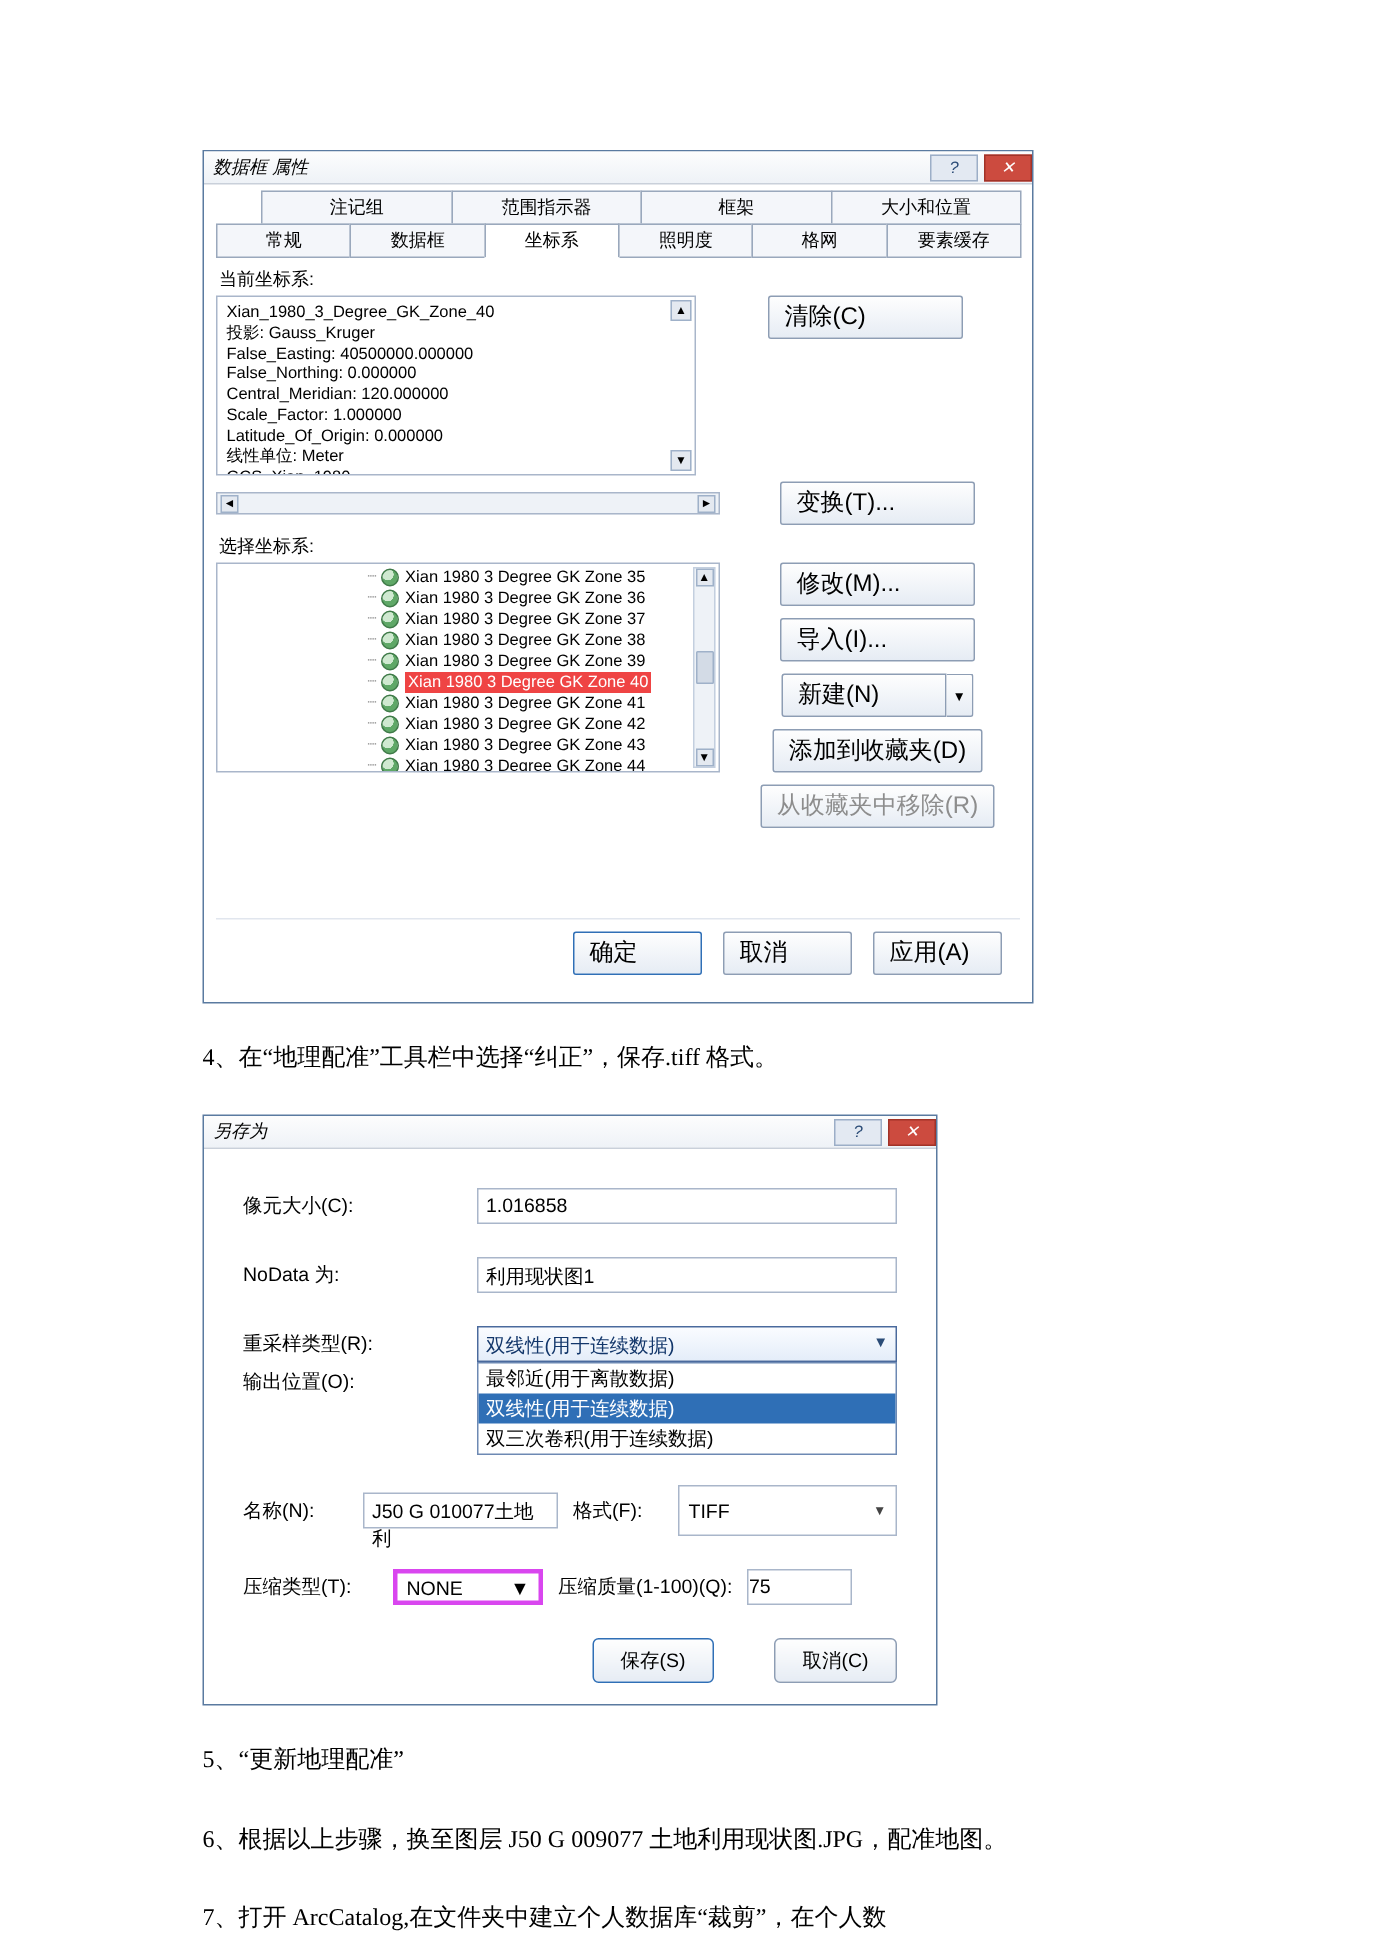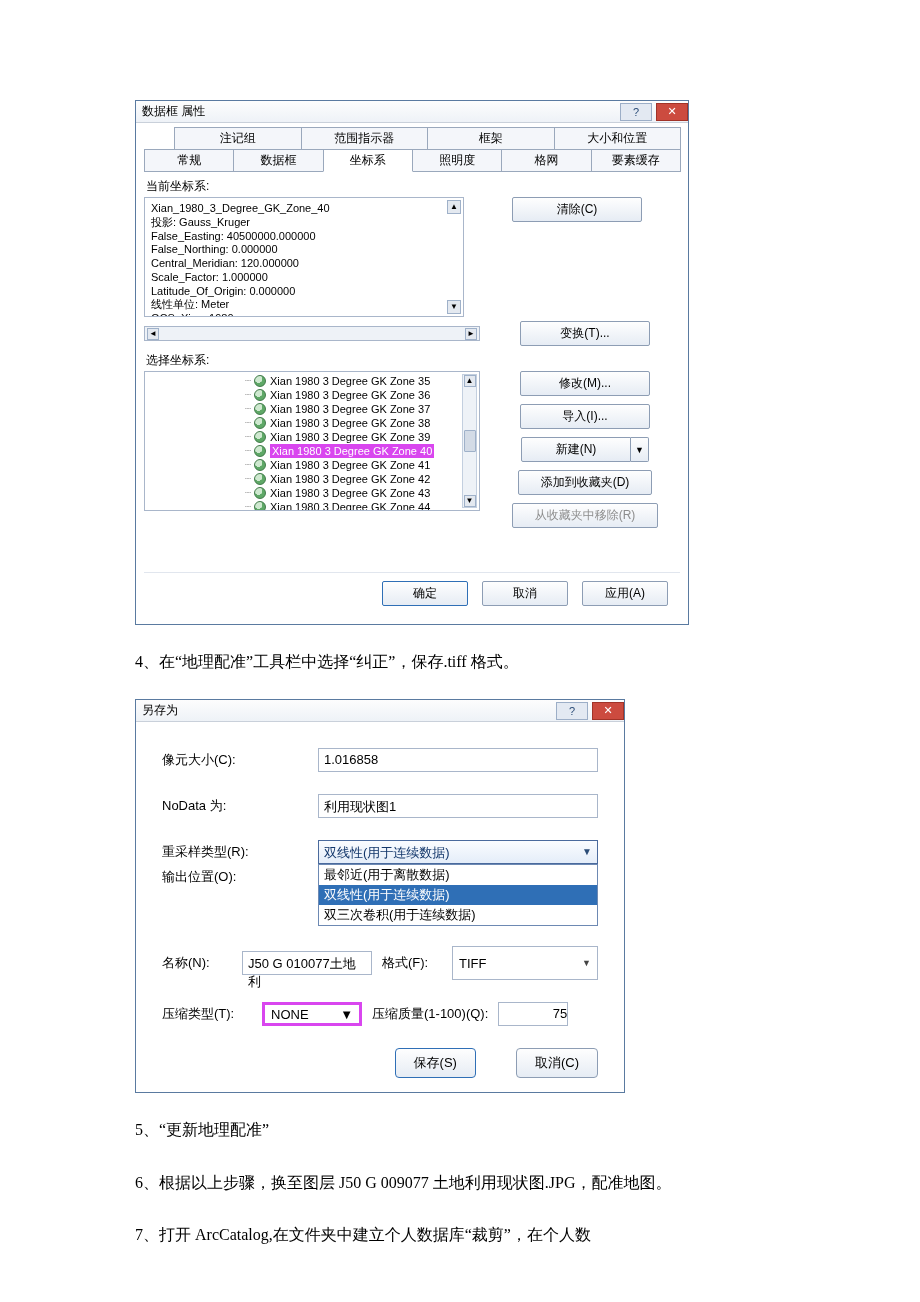--- a/index.html
+++ b/index.html
@@ -19,20 +19,21 @@
     position: relative;
   }
   .titlebar {
     height: 22px;
     display: flex;
     align-items: center;
     justify-content: space-between;
     padding: 0 0 0 6px;
     background: linear-gradient(#fdfdfd,#eef2f7);
     border-bottom: 1px solid #c9d0da;
+    font-style: italic;
   }
   .titlebar .titletext { font-size: 12px; color: #000; }
   .title-btns { display: flex; gap: 0; }
   .title-btn {
     width: 32px; height: 18px;
     display: flex; align-items: center; justify-content: center;
     font-size: 11px;
   }
   .title-help { background: #e3e9f2; border: 1px solid #9caec7; color:#2b4c77; }
   .title-close { background: #cc4b3f; color: #fff; border: 1px solid #a13328; margin-left:4px; }
@@ -73,24 +74,24 @@
   .coord-text .scroll-up, .coord-text .scroll-down {
     position:absolute; right:2px; width:14px; height:14px;
     background:#e4e9f0; border:1px solid #9fb1c9;
     font-size:8px; text-align:center; line-height:12px;
   }
   .coord-text .scroll-up{top:2px}
   .coord-text .scroll-down{bottom:2px}
   .side-btns1 { flex:1; display:flex; flex-direction:column; gap:6px; align-items:center; }
   .win-btn {
     display:inline-block;
-    min-width: 130px; padding: 3px 22px;
+    min-width: 130px; padding: 3px 10px;
     border: 1px solid #8d9db4;
     background: linear-gradient(#fefefe,#e6ecf4);
-    font-size: 12px; text-align:center;
+    font-size: 16px; text-align:left;
     border-radius:2px;
   }
   .win-btn.small{ min-width:70px; }
   .win-btn.disabled { color:#8d8d8d; }
   .hscroll {
     width: 336px; height:15px; border:1px solid #a9b6ca;
     background:#eef2f7; display:flex; justify-content:space-between;
     align-items:center; padding:0 2px; font-size:8px;
   }
   .hscroll span{width:12px;height:12px;background:#e4e9f0;border:1px solid #9fb1c9;text-align:center;line-height:10px}
@@ -104,27 +105,27 @@
   }
   .tree-scroll{position:absolute;right:2px;top:2px;bottom:2px;width:15px;
     background:#eef2f7;border:1px solid #c3cfdf;display:flex;flex-direction:column;justify-content:space-between;align-items:center;font-size:8px}
   .tree-scroll span{width:12px;height:12px;background:#e4e9f0;border:1px solid #9fb1c9;text-align:center;line-height:10px}
   .tree-scroll .thumb{position:absolute;top:55px;width:12px;height:22px;background:#d3dbe6;border:1px solid #9fb1c9;border-radius:1px}
   .tree-item{display:flex;align-items:center;gap:4px;line-height:14px;padding-right:18px}
   .tree-item .dots{color:#8a8a8a;font-size:10px;letter-spacing:-1px}
   .globe{width:12px;height:12px;border-radius:50%;
     background:radial-gradient(circle at 35% 30%, #cfe9d0 0 40%, #5fa867 42% 100%);
     border:1px solid #3f7a48; flex:0 0 auto}
-  .tree-item.selected .txt{background:#d946ef;color:#fff;padding:0 2px}
+  .tree-item.selected .txt{background:#ef4444;color:#fff;padding:0 2px}
   .side-btns2 { flex:1; display:flex; flex-direction:column; gap:8px; align-items:center; }
   .new-split{display:flex}
   .new-split .win-btn{min-width:110px;border-radius:2px 0 0 2px}
   .new-split .dd{width:18px;border:1px solid #8d9db4;border-left:none;
     background:linear-gradient(#fefefe,#e6ecf4);display:flex;align-items:center;justify-content:center;font-size:9px;border-radius:0 2px 2px 0}
-  .dlg-footer{display:flex;justify-content:flex-end;gap:14px;padding:8px 12px;border-top:1px solid #e1e6ee;margin-top:44px}
+  .dlg-footer{display:flex;justify-content:flex-end;gap:14px;padding:8px 12px;border-top:1px solid #e1e6ee;margin-top:60px}
   .dlg-footer .win-btn{min-width:86px}
 
   
   .body-text{font-size:16px;line-height:1.9;margin:22px 0;font-family:"SimSun",serif}
 
   
   .dialog2{width:490px;border:1px solid #5a7aa0;background:#fff}
   .dialog2 .titlebar{background:linear-gradient(#fdfdfd,#eef2f7)}
   .dialog2 .inner{padding:26px 26px 14px 26px;font-size:13px;font-family:"Microsoft YaHei","SimSun",sans-serif}
   .form-row{display:flex;align-items:center;margin-bottom:22px;gap:6px}
@@ -147,21 +148,21 @@
   .combo-list div{padding:1px 5px}
   .combo-list .sel{background:#2f6fb6;color:#fff}
   .name-row{display:flex;align-items:center;gap:10px;margin:60px 0 22px 0}
   .name-row .form-label{width:70px}
   .name-row .form-input{width:130px;flex:0 0 auto}
   .name-row .fmt-label{width:60px}
   .fmt-select{display:flex;align-items:center;gap:6px;border:1px solid #a9b6ca;padding:16px 6px;height:24px;flex:1;justify-content:space-between}
   .fmt-select .chev{font-size:9px;color:#444}
   .comp-row{display:flex;align-items:center;gap:10px;margin-bottom:22px}
   .comp-sel{display:flex;align-items:center;justify-content:space-between;border:3px solid #d946ef;width:100px;height:24px;padding:0 6px}
-  .comp-q{width:70px;border:1px solid #a9b6ca;text-align:right;height:24px;padding-top:3px}
+  .comp-q{width:70px;border:1px solid #a9b6ca;text-align:left;height:24px;padding-top:3px}
   .dlg2-footer{display:flex;justify-content:flex-end;gap:40px;margin-top:8px}
   .dlg2-footer .pill{
     min-width:80px;padding:5px 18px;border:1px solid #8d9db4;border-radius:4px;
     background:linear-gradient(#fefefe,#e6ecf4);font-size:13px;text-align:center;
   }
 </style>
 </head>
 <body>
 
 <div class="dialog1">

